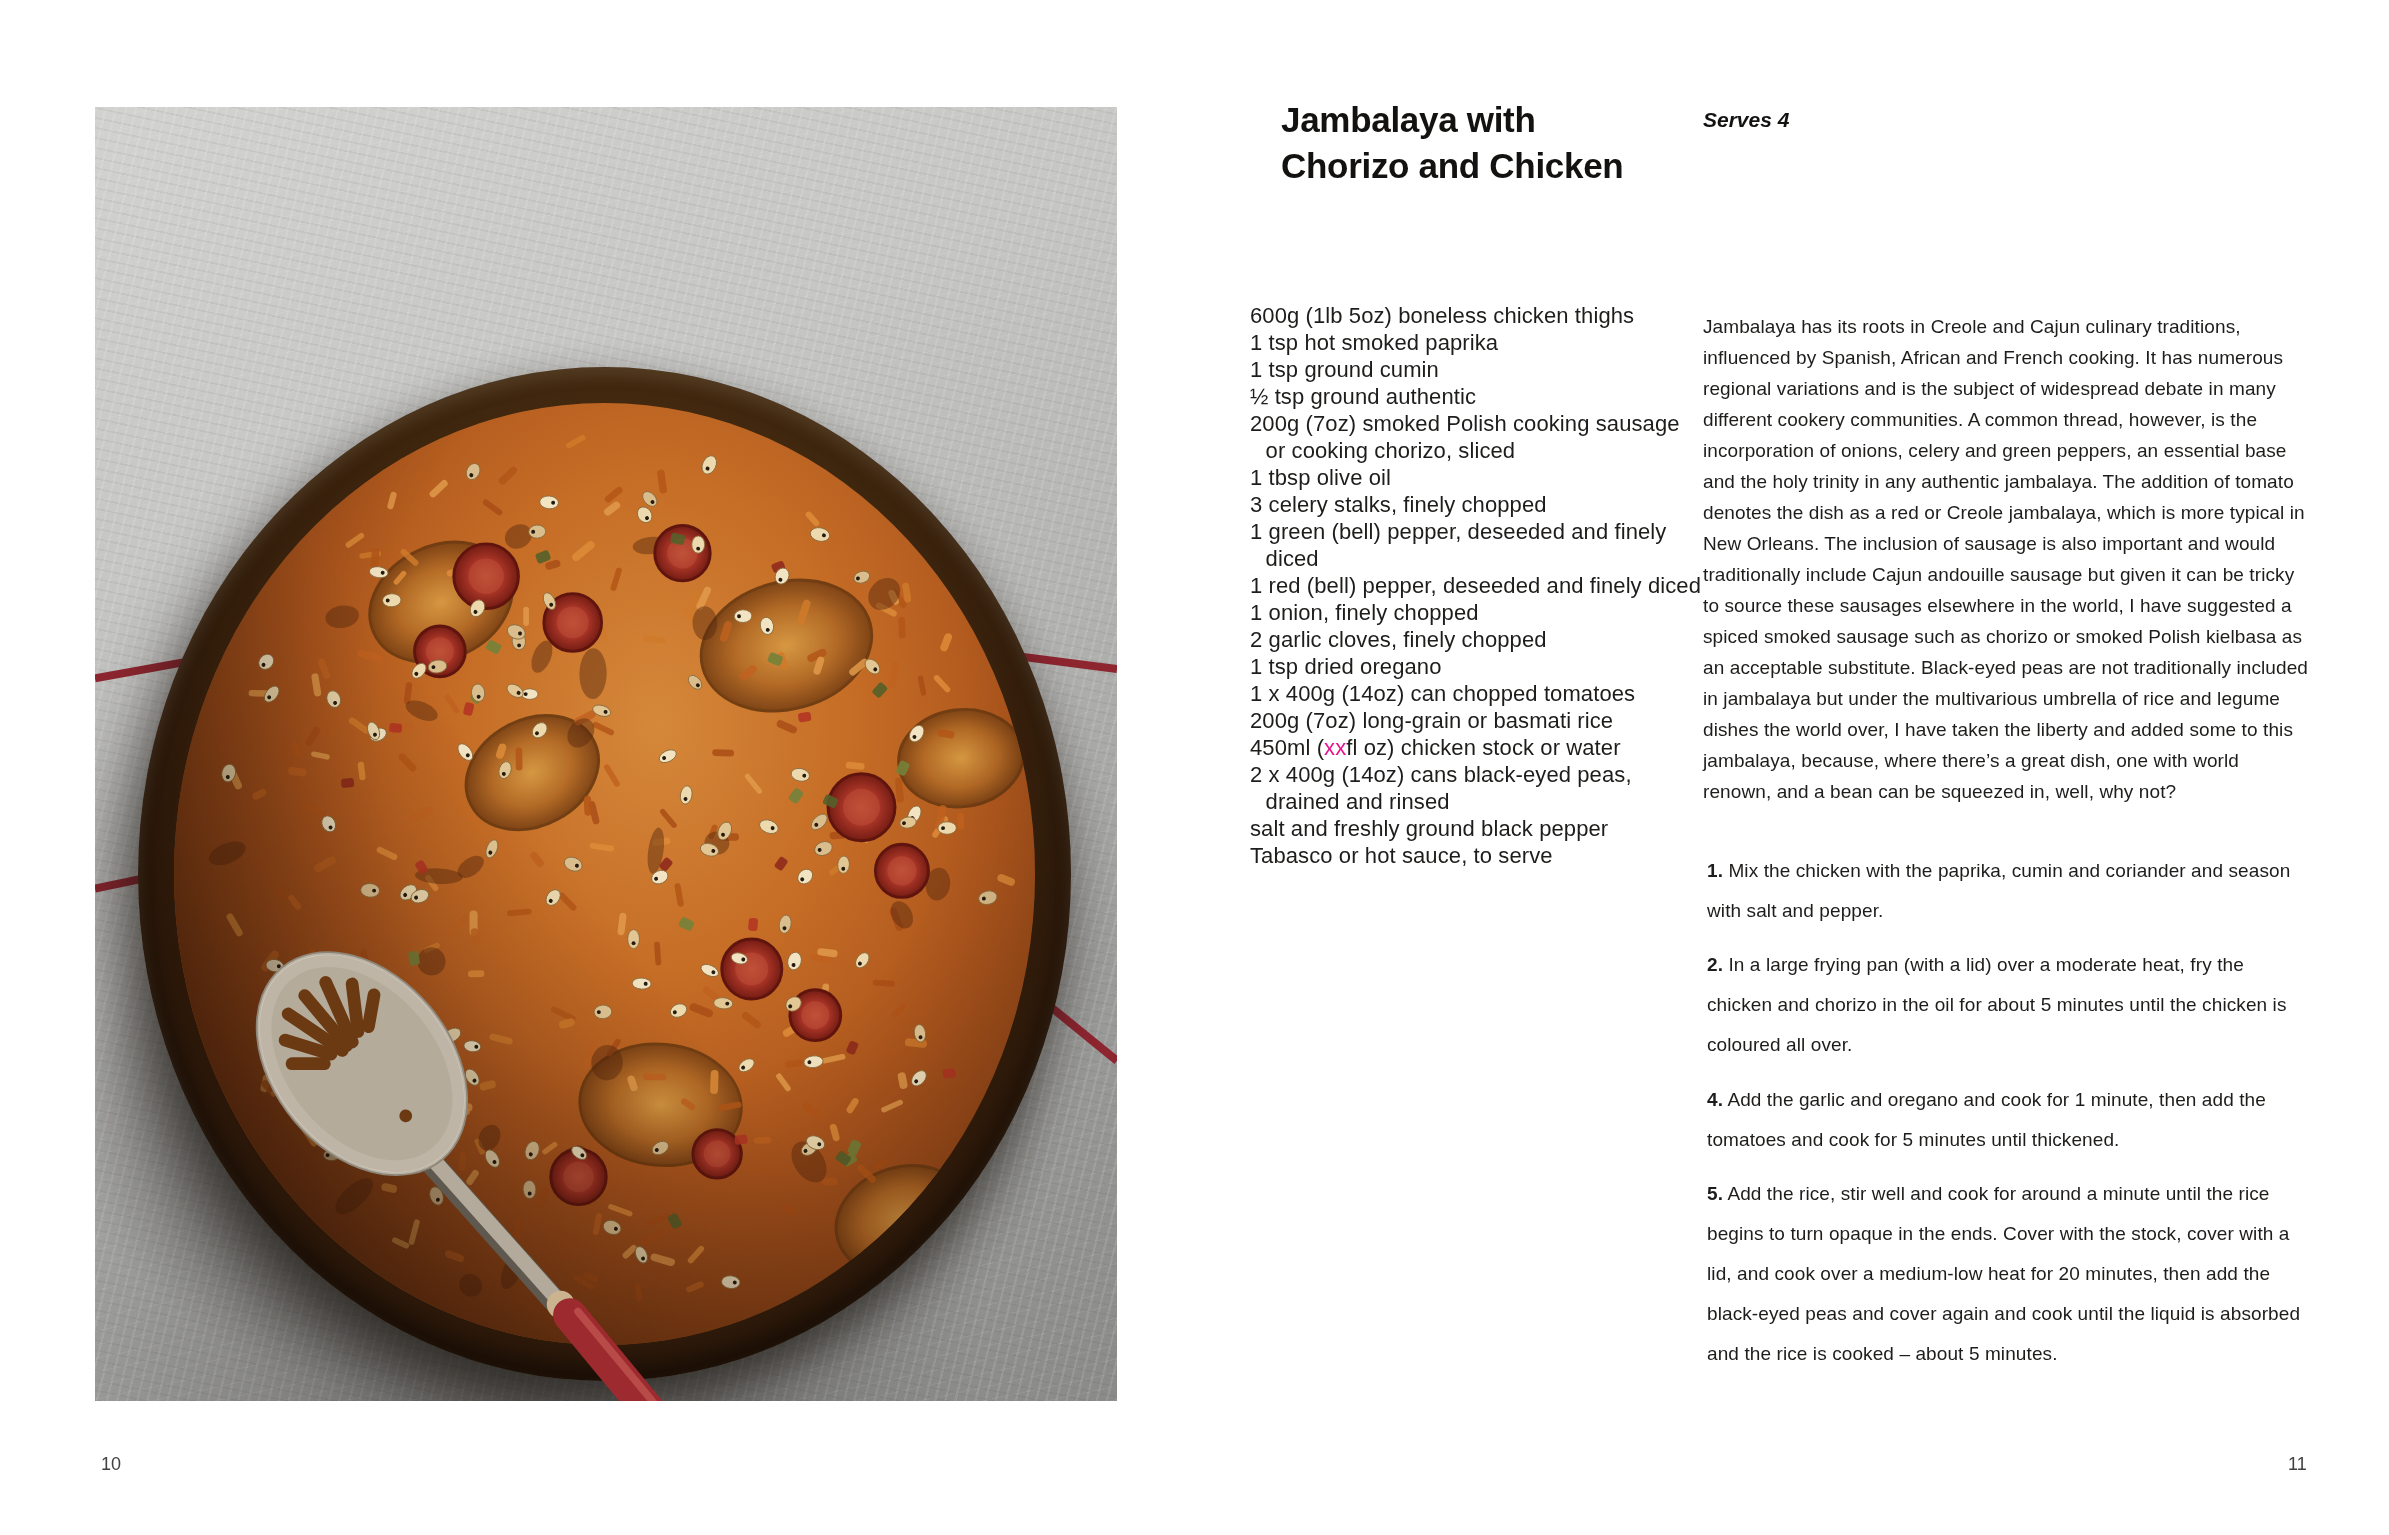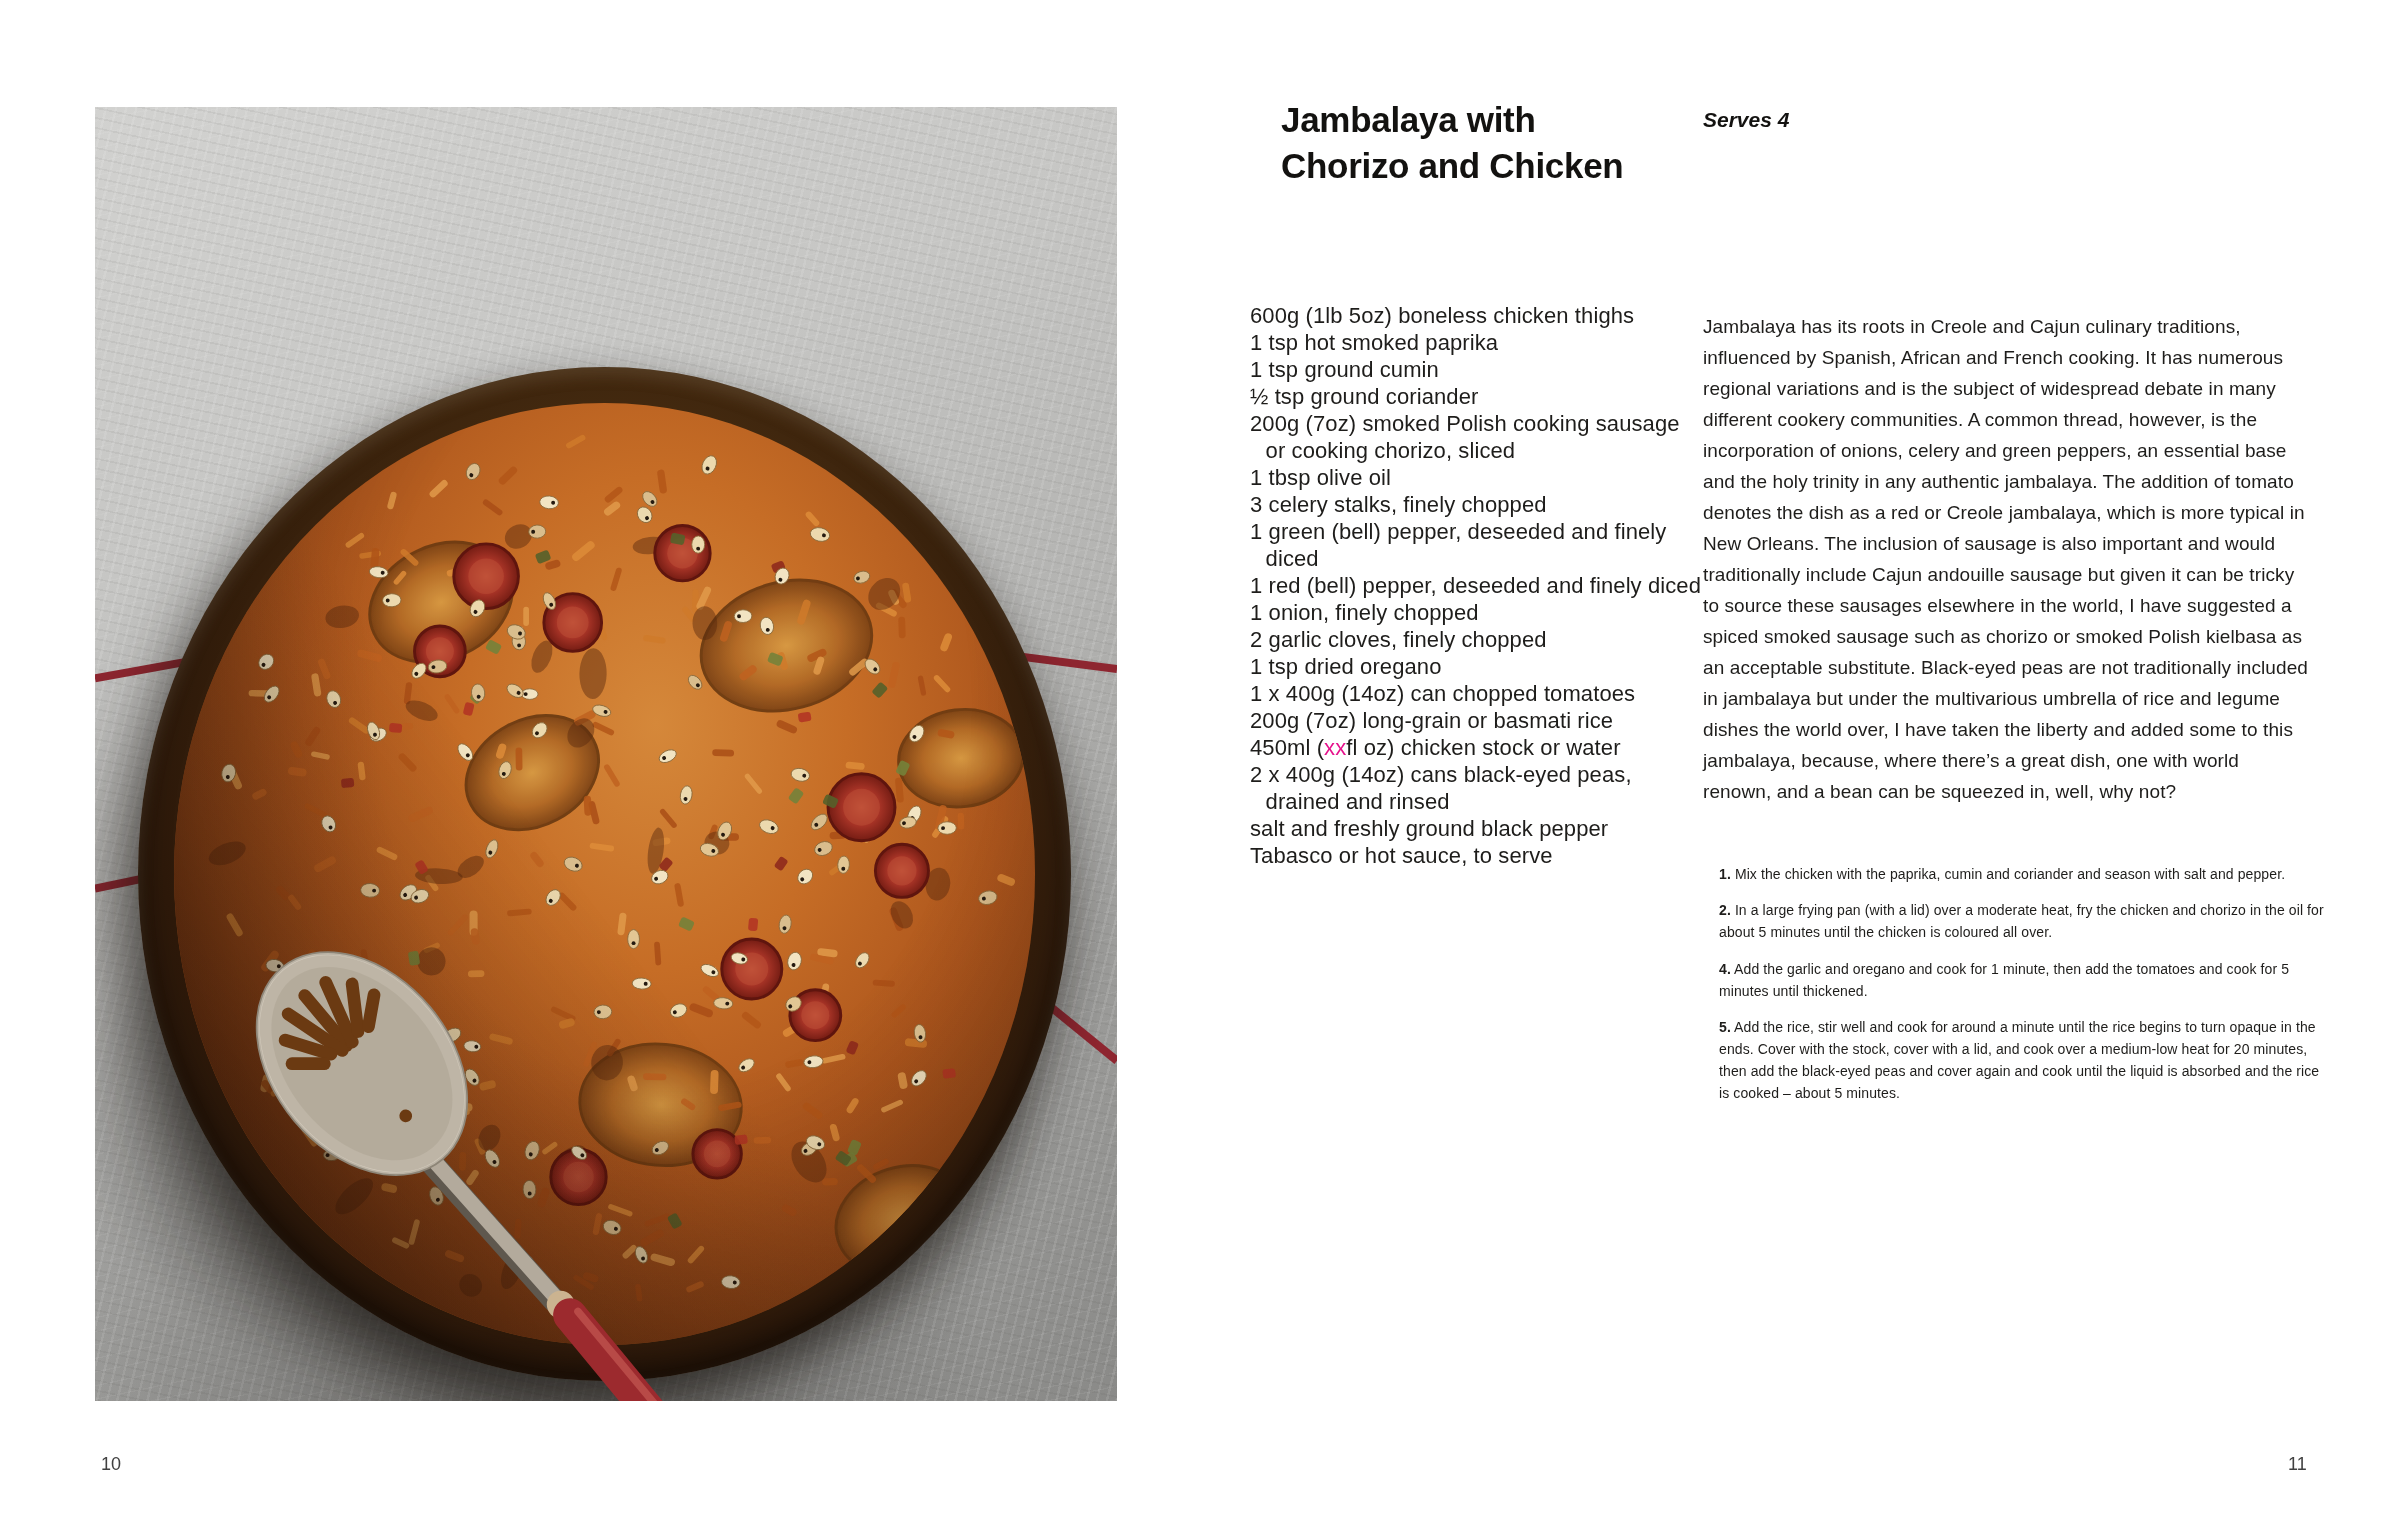--- a/index.html
+++ b/index.html
@@ -53,22 +53,22 @@
   .ingredients{
     position:absolute;left:1240px;top:292px;margin:10px;padding:0;list-style:none;
     font-size:22px;line-height:27px;letter-spacing:0.1px;white-space:nowrap;
   }
   .ingredients li{margin:0;padding:0;}
   .ingredients li.indent{padding-left:15.6px;}
   .accent{color:var(--accent,#e6128c);}
   .intro{position:absolute;left:1703px;top:292px;width:606px;
     font-size:19px;line-height:31px;letter-spacing:0.1px;}
   .steps{
-    position:absolute;left:1703px;top:847px;width:606px;margin:16px;padding:0;list-style:none;
-    font-size:14px;line-height:22px;letter-spacing:0.1px;
+    position:absolute;left:1703px;top:847px;width:606px;margin:4px;padding:0;list-style:none;
+    font-size:19px;line-height:40px;letter-spacing:0.1px;
   }
   .steps li{margin:0 0 14.4px 0;}
   .steps strong{font-weight:bold;}
   .pageno{position:absolute;top:1454px;font-size:18px;color:#404040;}
   .pageno.left{left:101px;}
   .pageno.right{left:2288px;}
 </style>
 </head>
 <body>
 
@@ -785,21 +785,21 @@
     <div>Jambalaya with</div>
     <div>Chorizo and Chicken</div>
   </header>
 
   <div class="serves">Serves 4</div>
 
   <ul class="ingredients" id="ingredients">
       <li>600g (1lb 5oz) boneless chicken thighs</li>
       <li>1 tsp hot smoked paprika</li>
       <li>1 tsp ground cumin</li>
-      <li>½ tsp ground coriander</li>
+      <li>½ tsp ground authentic</li>
       <li>200g (7oz) smoked Polish cooking sausage</li>
       <li class="indent">or cooking chorizo, sliced</li>
       <li>1 tbsp olive oil</li>
       <li>3 celery stalks, finely chopped</li>
       <li>1 green (bell) pepper, deseeded and finely</li>
       <li class="indent">diced</li>
       <li>1 red (bell) pepper, deseeded and finely diced</li>
       <li>1 onion, finely chopped</li>
       <li>2 garlic cloves, finely chopped</li>
       <li>1 tsp dried oregano</li>

